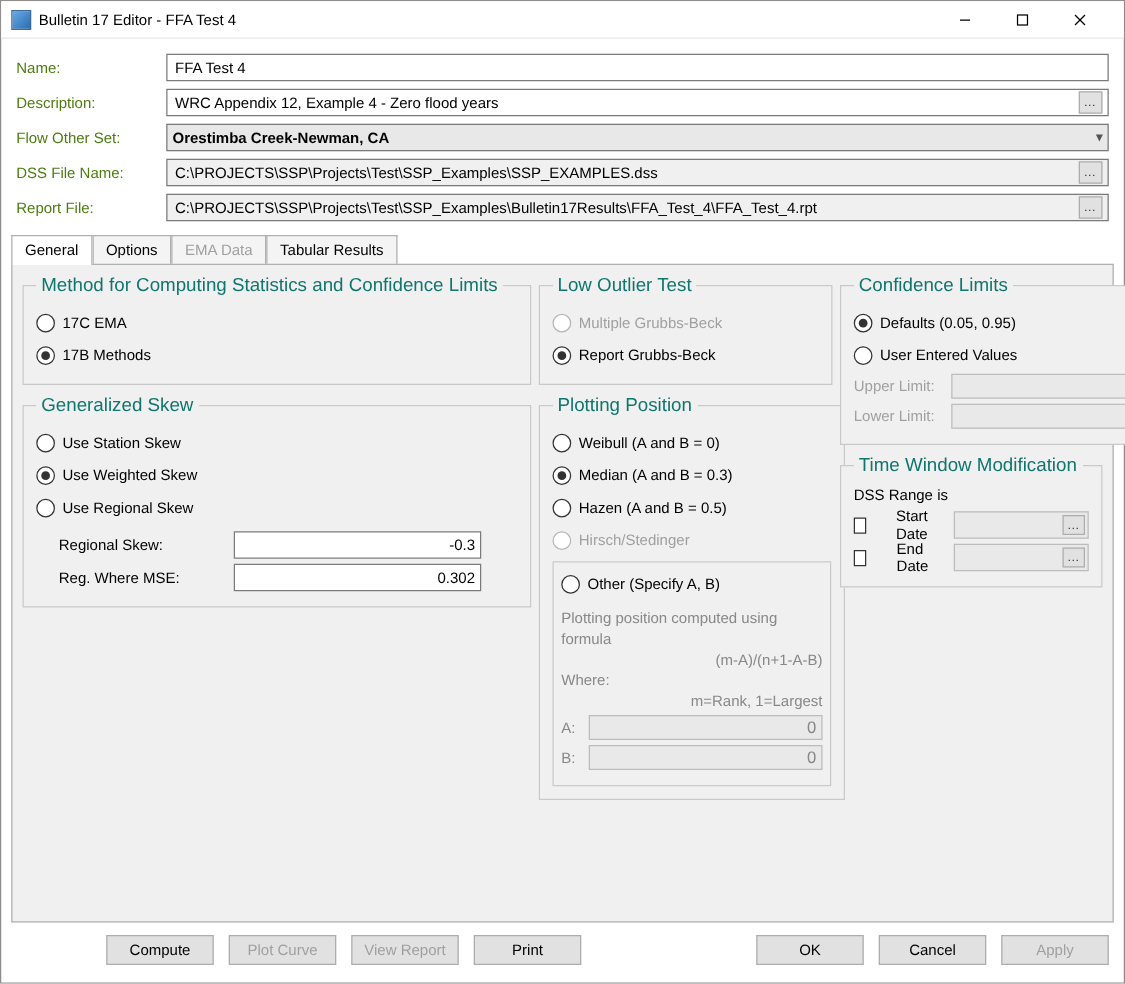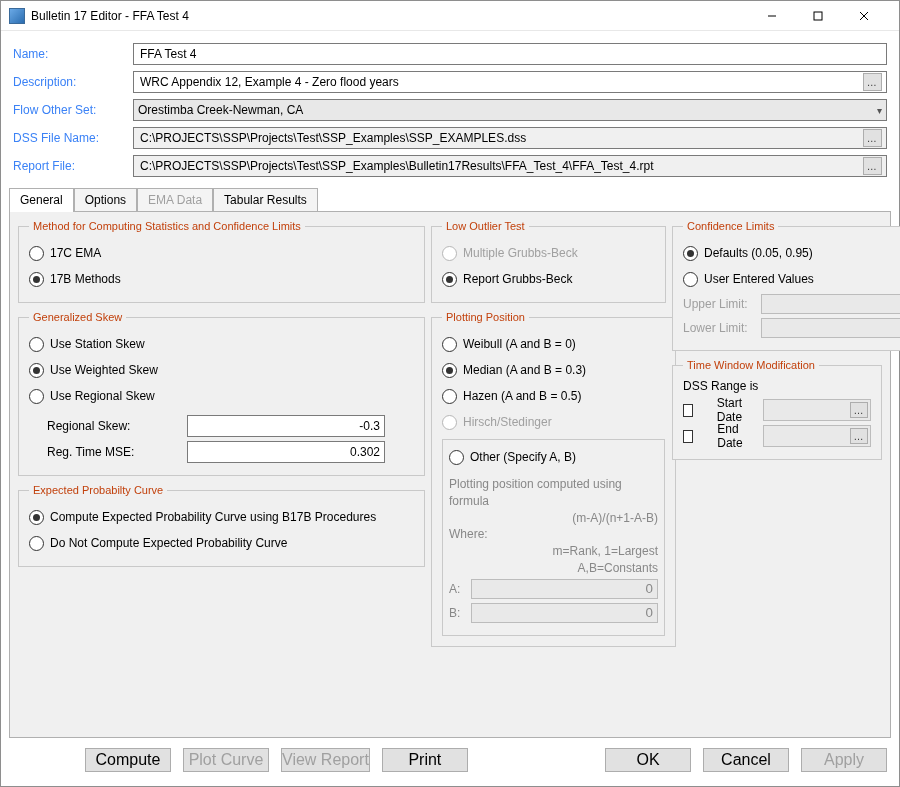--- a/index.html
+++ b/index.html
@@ -36,37 +36,37 @@
   }
   .titlebar .title { flex: 1; font-size: 12px; color:#000; }
   .titlebar .winbtns { display:flex; }
   .titlebar .winbtn {
     width: 46px; height: 29px; display:flex; align-items:center; justify-content:center;
     font-family: "Segoe UI Symbol", sans-serif; font-size:10px; color:#000;
   }
 
   .form-area { padding: 10px 12px 0 12px; }
   .form-row { display:flex; align-items:center; height:26px; margin-bottom:2px; }
-  .form-row label.fl { width:120px; color:#3b82f6; font-size:12px; }
+  .form-row label.fl { width:120px; color:#4d7c0f; font-size:12px; }
   .form-row .tfield {
     flex:1; height:22px; border:1px solid #7a7a7a; background:#fff; padding:0 4px;
     font-size:12px; display:flex; align-items:center;
   }
   .form-row .tfield.ro { background:#f0f0f0; }
   .form-row .tfield input {
     border:none; outline:none; width:100%; font:inherit; background:transparent; height:100%;
   }
   .tfield .morebtn, .datebox .morebtn {
     width:20px; height:18px; border:1px solid #adadad; background:#e1e1e1;
     display:flex; align-items:center; justify-content:center; margin-left:4px;
     font-size:10px; letter-spacing:1px; color:#333;
   }
   .combo {
     flex:1; height:22px; border:1px solid #7a7a7a; background:#e8e8e8;
-    display:flex; align-items:center; padding:0 4px; position:relative;
+    display:flex; align-items:center; padding:0 4px; position:relative;font-weight:bold;
   }
   .combo .arrow { margin-left:auto; font-size:10px; color:#555; }
 
   .tabs-row { display:flex; padding:0 8px; margin-top:6px; position:relative; }
   .tab {
     padding:4px 10px 5px; border:1px solid #b0b0b0; border-bottom:none;
     background:#f4f4f4; margin-right:0px; font-size:12px; position:relative;
     top:1px; color:#000;
   }
   .tab.active { background:#fff; z-index:2; }
@@ -74,21 +74,21 @@
   .tab-body {
     margin:0 8px; border:1px solid #b0b0b0; background:#f0f0f0;
     flex:1; padding:8px; display:flex; gap:6px; position:relative;
     height: 560px;
   }
 
   fieldset {
     border:1px solid #c9c9c9; border-radius:0; margin:0 0 8px 0; padding:8px 10px 10px;
     background:#f0f0f0;
   }
-  legend { font-size:11px; padding:0 4px; color:#c2410c; }
+  legend { font-size:15px; padding:0 4px; color:#0f766e; }
 
   .col { display:flex; flex-direction:column; }
   .col.left { width: 410px; }
   .col.mid  { width: 235px; }
   .col.right{ width: 210px; }
 
   .radio-line, .check-line { display:flex; align-items:center; height:26px; gap:6px; }
   .radio-outer {
     width:15px; height:15px; border-radius:50%; border:1px solid #333;
     display:flex; align-items:center; justify-content:center; background:#fff;
@@ -121,21 +121,21 @@
   .tw-row { display:flex; align-items:center; height:26px; gap:8px; }
   .tw-row .cblabel { width:72px; display:flex; align-items:center; gap:24px; }
   .datebox { flex:1; height:22px; border:1px solid #bcbcbc; background:#e9e9e9; display:flex; align-items:center; padding:0 2px 0 4px; }
   .datebox .morebtn { width:18px; height:16px; }
 
   .footer {
     padding:10px 12px 14px; display:flex; align-items:center; gap:12px;
   }
   .btn {
     min-width:86px; height:24px; border:1px solid #adadad; background:#e1e1e1;
-    display:flex; align-items:center; justify-content:center; font-size:16px; color:#000;
+    display:flex; align-items:center; justify-content:center; font-size:12px; color:#000;
   }
   .btn.dis { color:#a0a0a0; }
   .spacer { flex:1; }
 
   .plot-box {
     border:1px solid #c9c9c9; padding:4px 6px 10px; margin-top:4px;
   }
 </style>
 </head>
 <body>
@@ -237,37 +237,26 @@
         <div class="radio-line">
           <span class="radio-outer"></span>
           <span class="lbl">Use Regional Skew</span>
         </div>
         <div class="skew-fields">
           <div class="skew-row">
             <label>Regional Skew:</label>
             <input class="numin" value="-0.3" style="">
           </div>
           <div class="skew-row">
-            <label>Reg. Time MSE:</label>
+            <label>Reg. Where MSE:</label>
             <input class="numin" value="0.302" style="">
           </div>
         </div>
       </fieldset>
 
-      <fieldset>
-        <legend>Expected Probabilty Curve</legend>
-        <div class="radio-line">
-          <span class="radio-outer sel"></span>
-          <span class="lbl">Compute Expected Probability Curve using B17B Procedures</span>
-        </div>
-        <div class="radio-line">
-          <span class="radio-outer"></span>
-          <span class="lbl">Do Not Compute Expected Probability Curve</span>
-        </div>
-      </fieldset>
     </div>
 
     <div class="col mid">
       <fieldset>
         <legend>Low Outlier Test</legend>
         <div class="radio-line">
           <span class="radio-outer dis"></span>
           <span class="lbl dis">Multiple Grubbs-Beck</span>
         </div>
         <div class="radio-line">
@@ -298,21 +287,20 @@
         <div class="plot-box">
           <div class="radio-line">
             <span class="radio-outer"></span>
             <span class="lbl">Other (Specify A, B)</span>
           </div>
           <div class="pp-formula">
             <span>Plotting position computed using formula</span>
             <span class="rt" style="font-weight:normal">(m-A)/(n+1-A-B)</span>
             <span>Where:</span>
             <span class="rt">m=Rank, 1=Largest</span>
-            <span class="rt">A,B=Constants</span>
           </div>
           <div class="ab-row">
             <label>A:</label>
             <input class="ab-in" disabled="" value="0" style="">
           </div>
           <div class="ab-row">
             <label>B:</label>
             <input class="ab-in" disabled="" value="0" style="">
           </div>
         </div>

